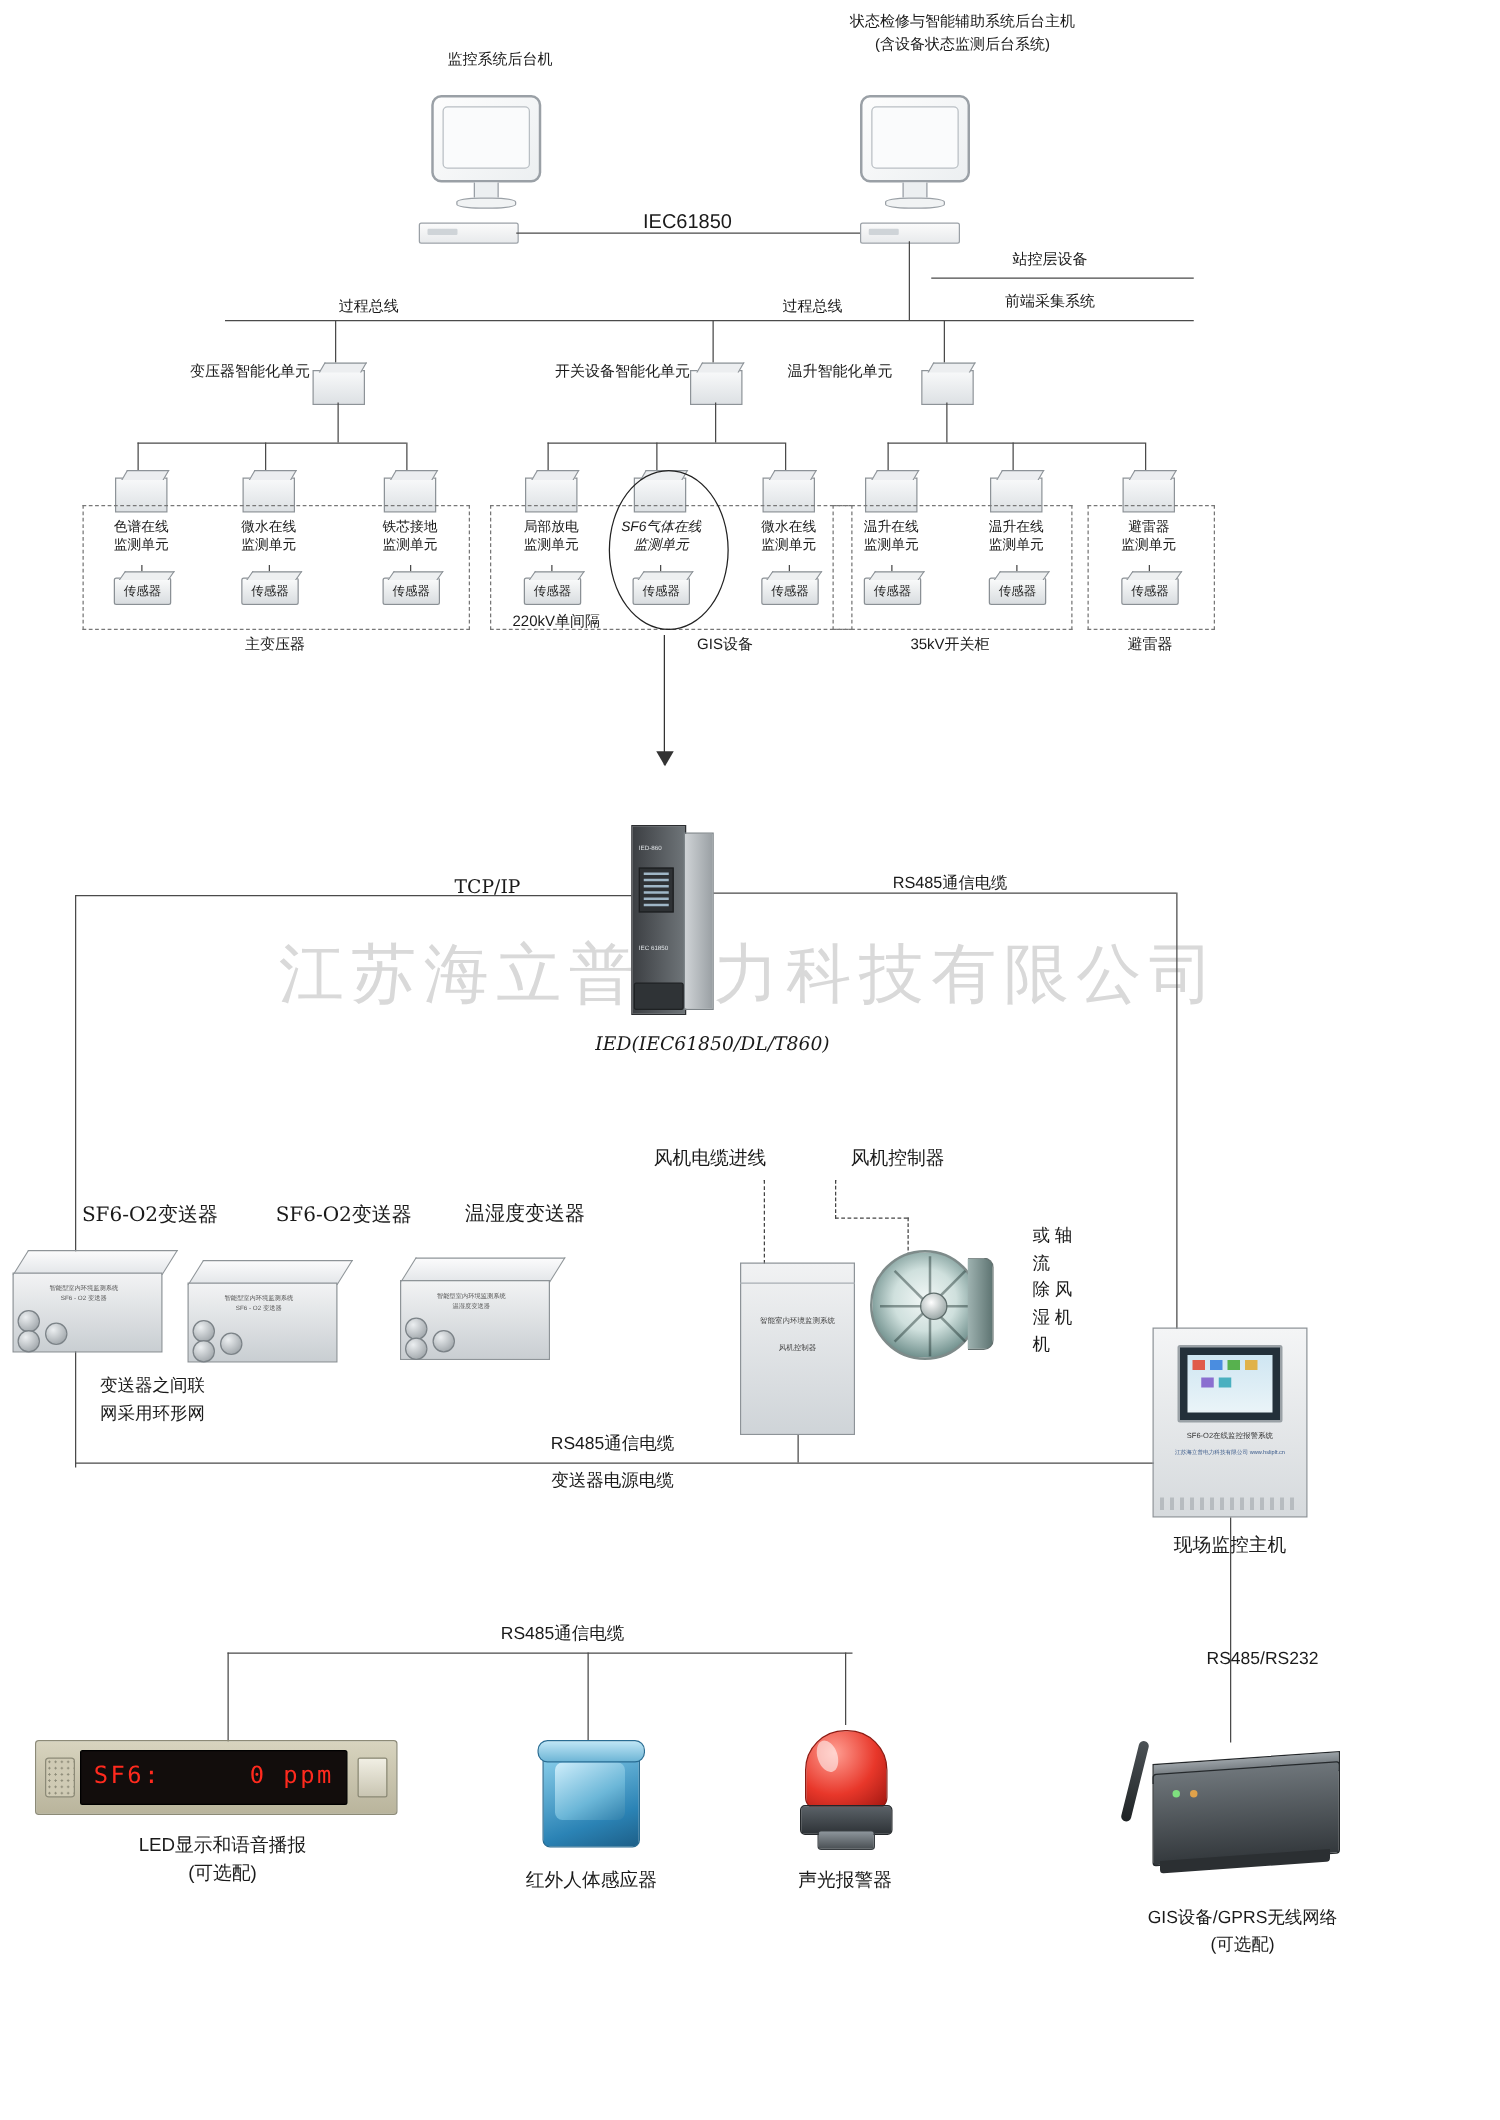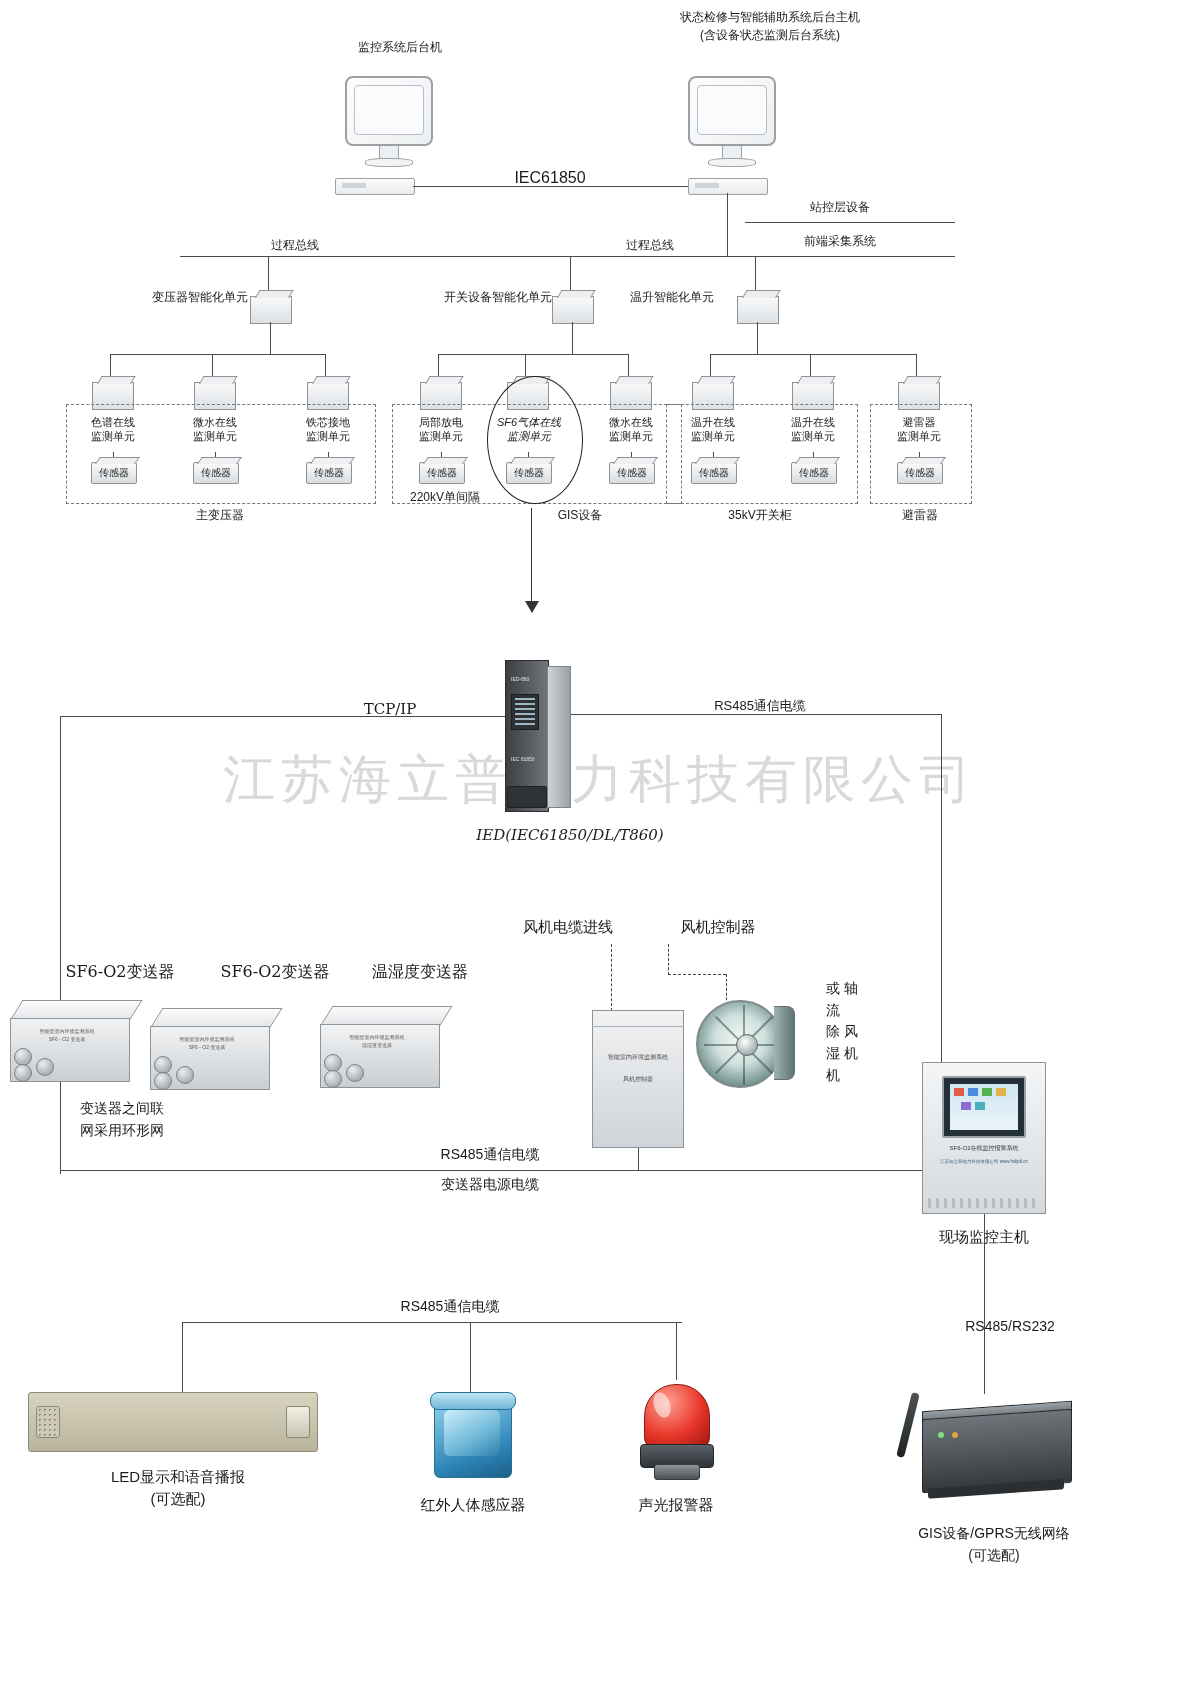--- a/index.html
+++ b/index.html
@@ -408,20 +408,26 @@
 <div class="lbl" style="left:930px;top:1318px;width:160px;font-size:14px;">RS485/RS232</div>
 
 <div class="ln h" style="left:182px;top:1322px;width:500px;"></div>
 <div class="lbl" style="left:350px;top:1298px;width:200px;font-size:14px;">RS485通信电缆</div>
 <div class="ln v" style="left:182px;top:1322px;height:72px;"></div>
 <div class="ln v" style="left:470px;top:1322px;height:70px;"></div>
 <div class="ln v" style="left:676px;top:1322px;height:58px;"></div>
 
 <div class="led">
   <div class="bd"></div>
+  <div class="scr">
+    <div class="txt">
+      <span>SF6:</span>
+      <span>0 ppm</span>
+    </div>
+  </div>
   <div class="spk"></div>
   <div class="btn"></div>
 </div>
 <div class="lbl" style="left:58px;top:1468px;width:240px;font-size:15px;">LED显示和语音播报</div>
 <div class="lbl" style="left:58px;top:1490px;width:240px;font-size:15px;">(可选配)</div>
 
 <div class="pir">
   <div class="bd"></div>
     <div class="lens"></div>
     <div class="cap"></div>

